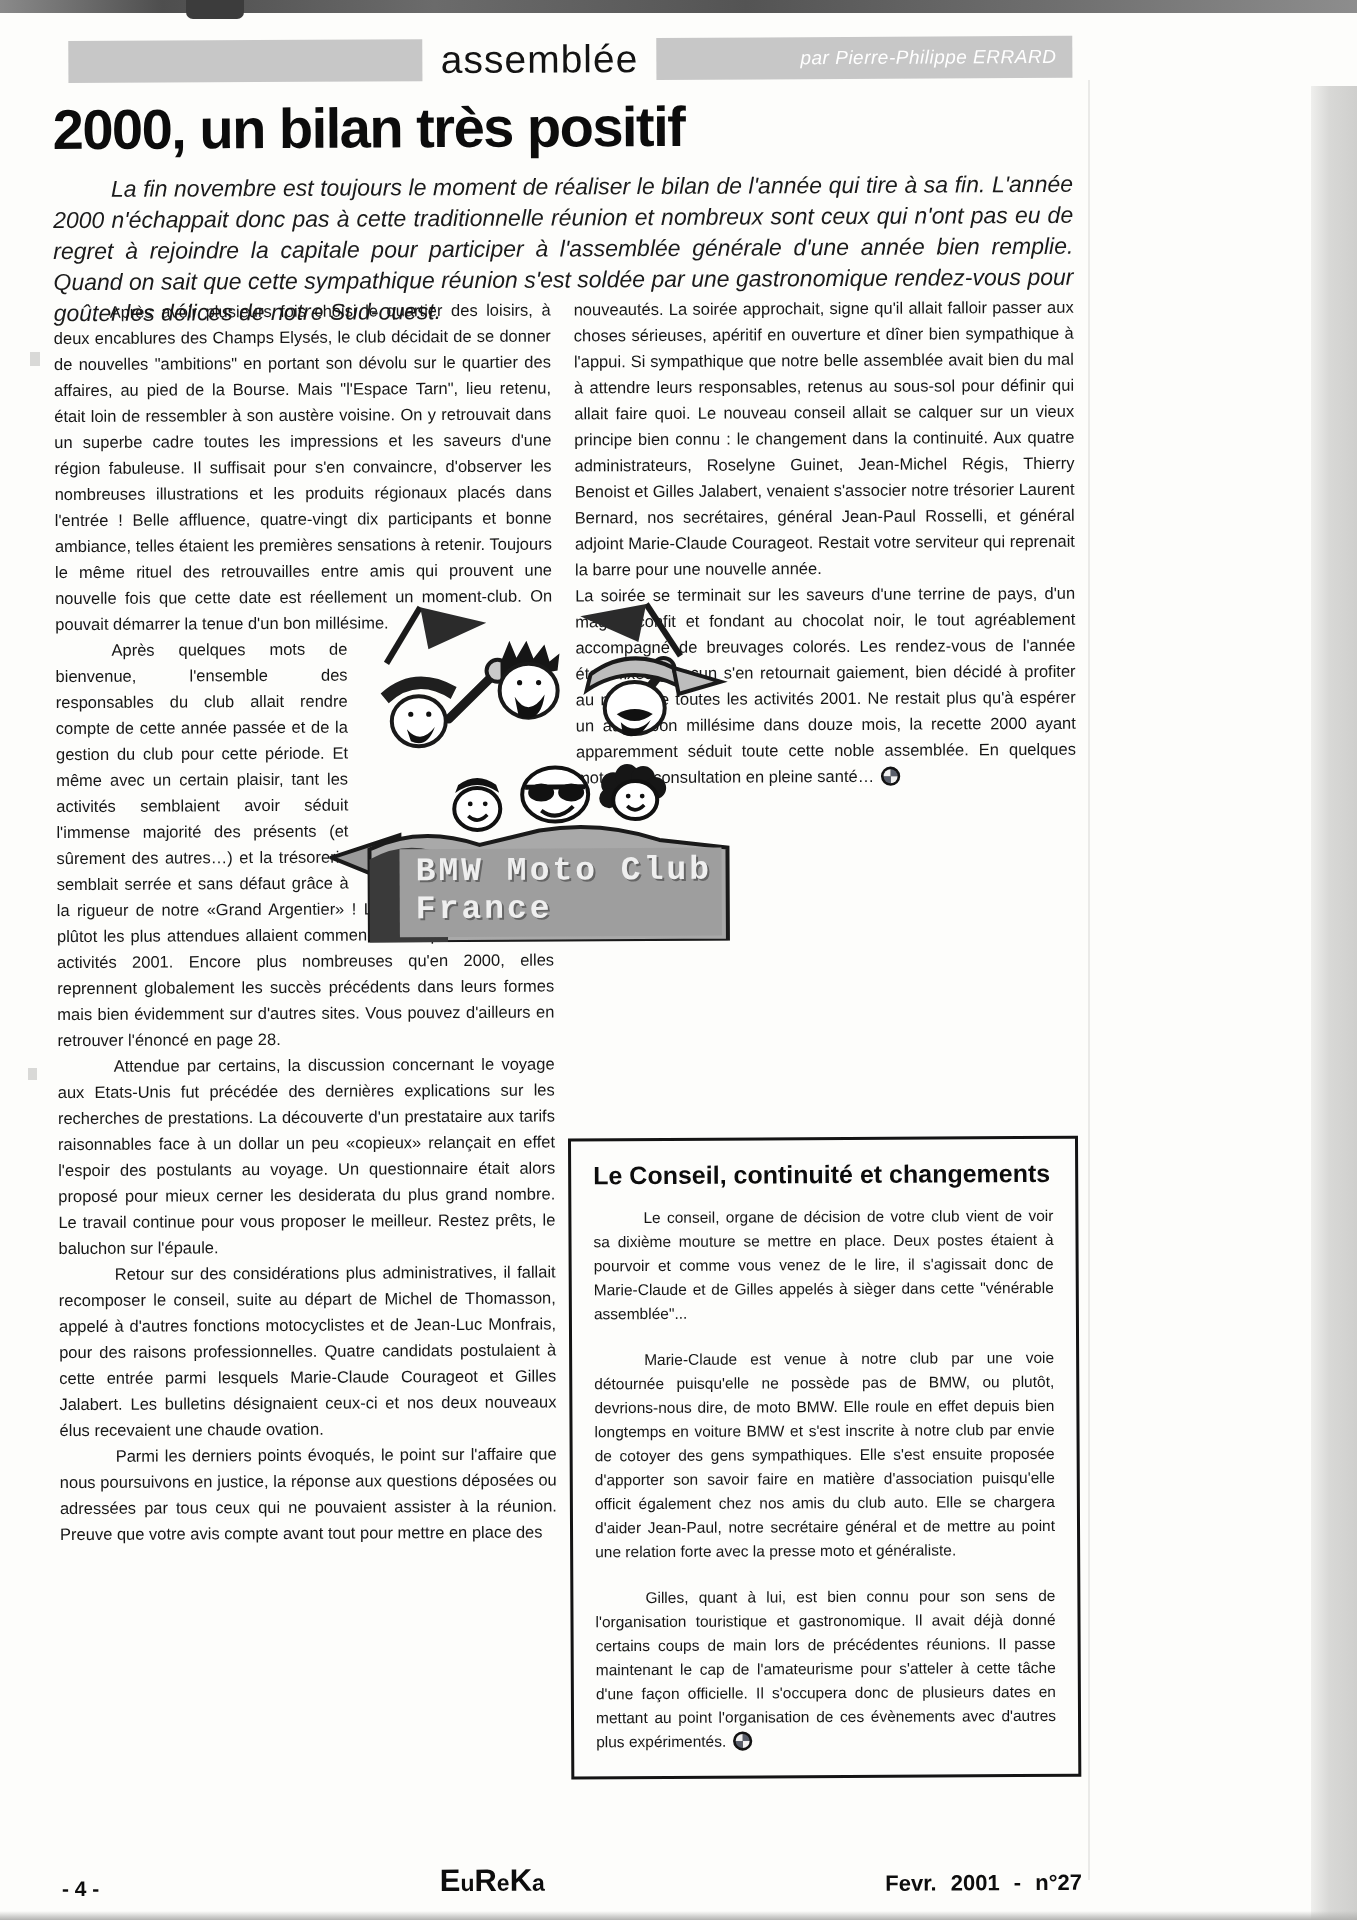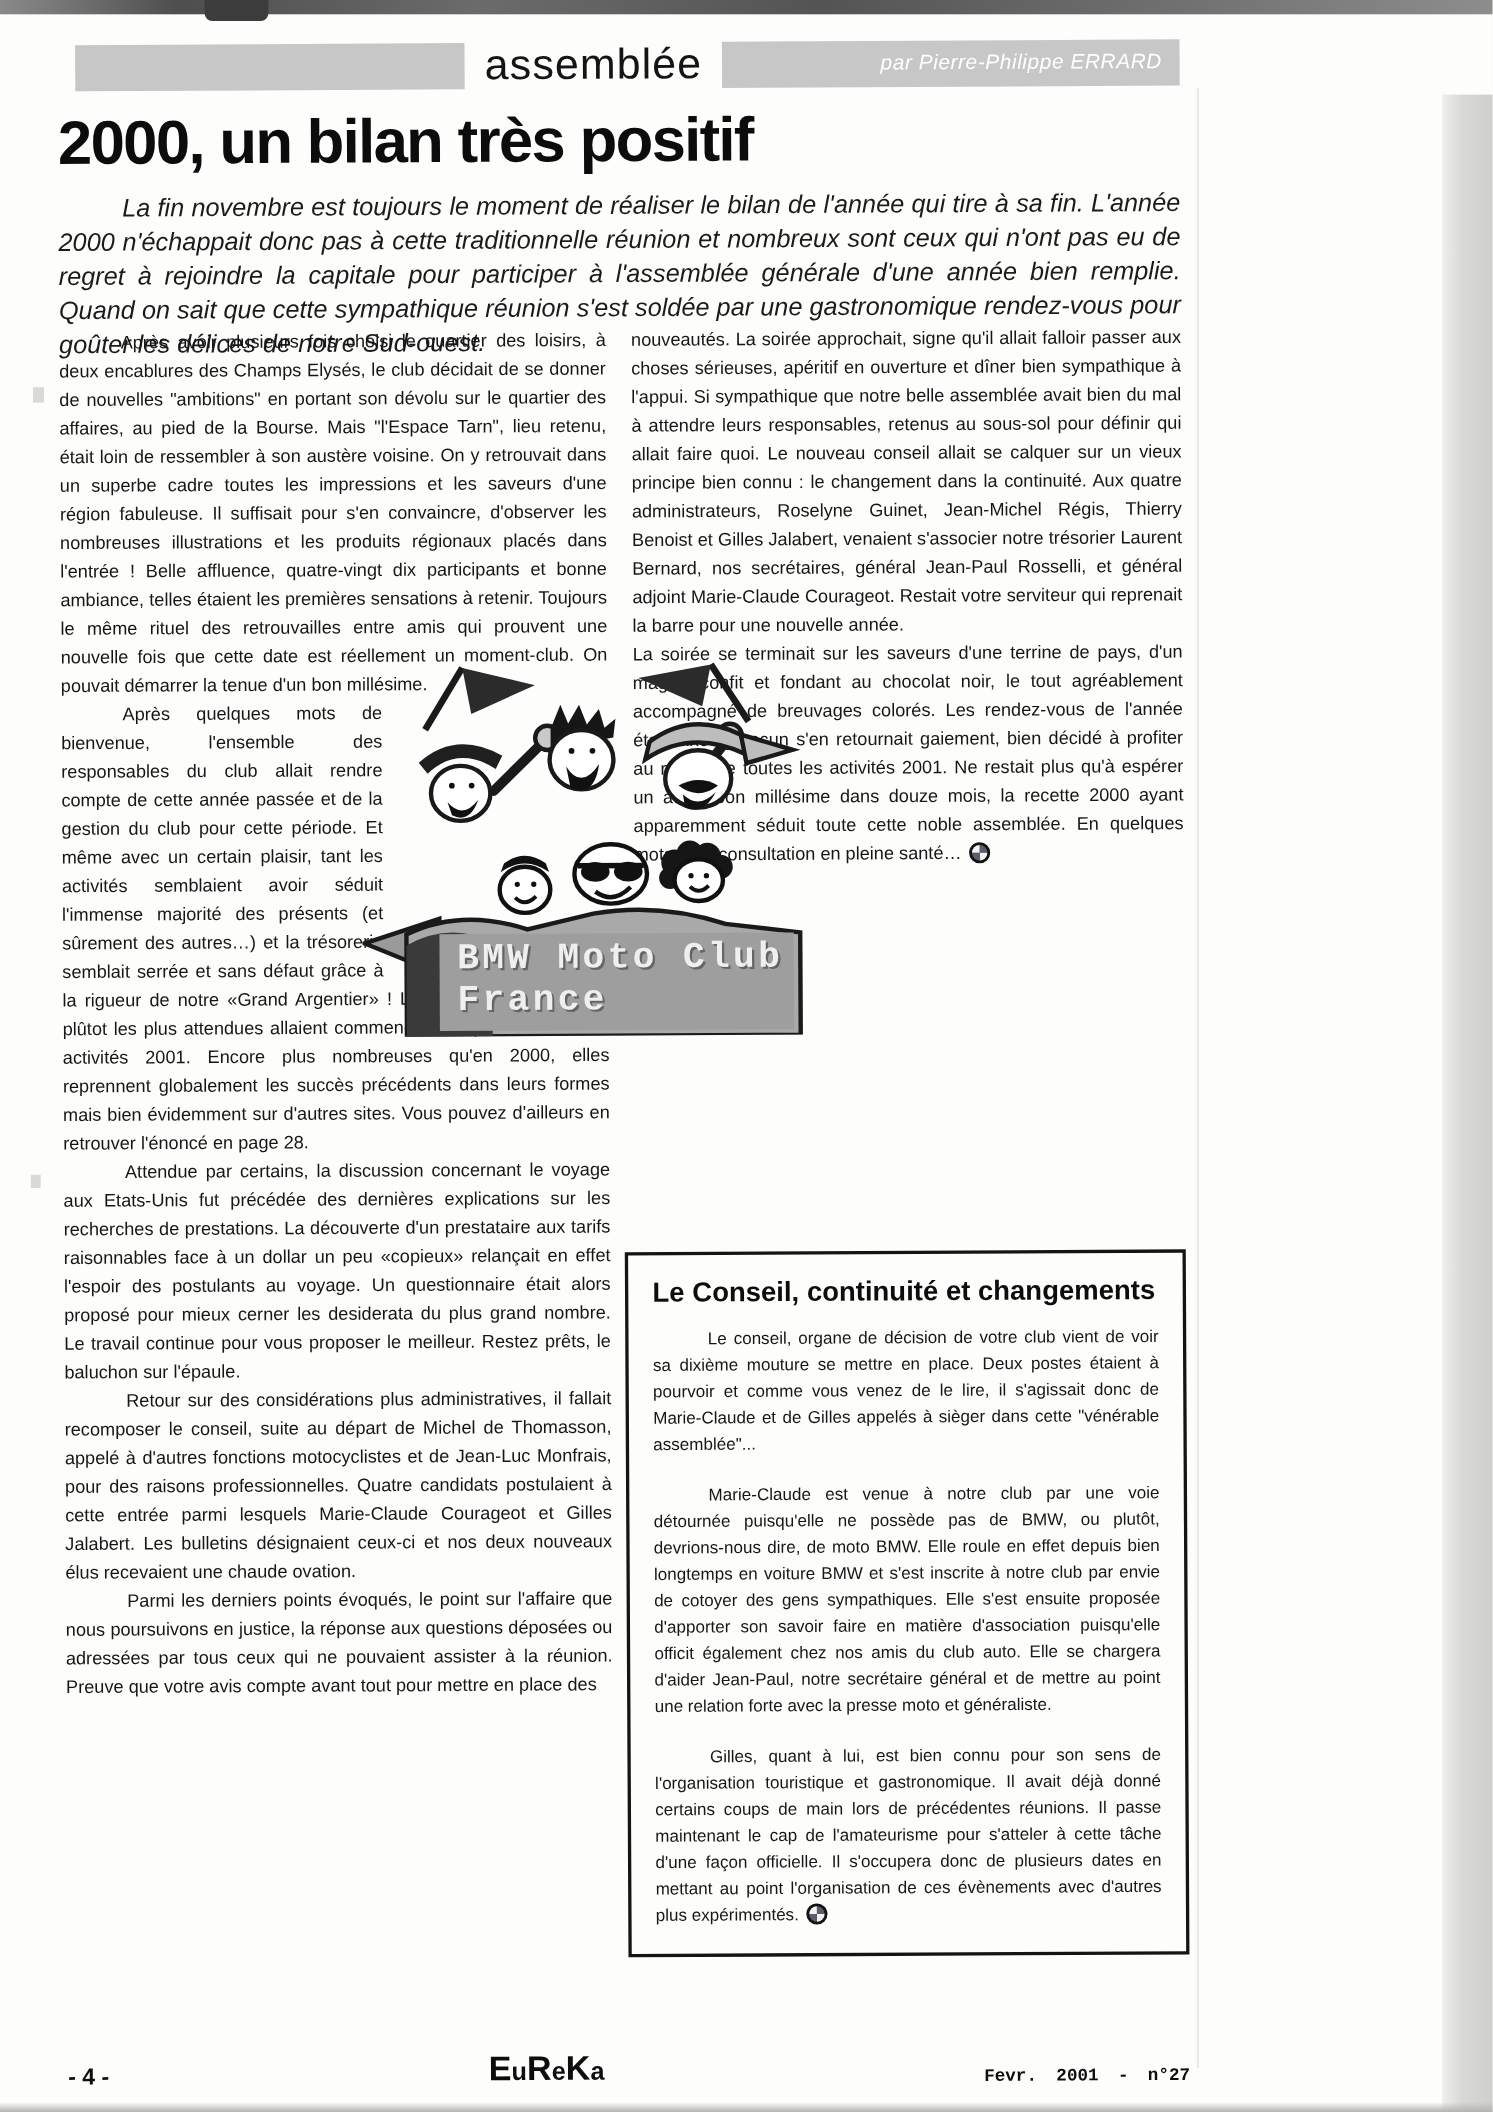--- a/index.html
+++ b/index.html
@@ -56,21 +56,21 @@
     border:3px solid #141414;padding:18px 22px 22px;z-index:3;}
   .box-title{font-size:25px;font-weight:bold;margin:2px 0 16px 0;color:#0d0d0d;}
   .box p{font-size:15.5px;line-height:24px;text-align:justify;text-indent:50px;margin:0;color:#161616;}
   .box p + p{margin-top:22px;}
   
   .footer{position:absolute;top:1824px;left:0;width:1020px;display:flex;align-items:flex-end;
     font-weight:bold;color:#0d0d0d;}
   .page-num{font-size:21px;}
   .logo{flex:1;text-align:center;letter-spacing:0;}
   .logo .big{font-size:31px;} .logo .small{font-size:23px;}
-  .issue{font-size:16px;word-spacing:8px;white-space:nowrap;font-family:Liberation Mono, monospace;}
+  .issue{font-size:22px;word-spacing:8px;white-space:nowrap;}
   
   .roundel{display:inline-block;vertical-align:-5px;margin-left:6px;}
 </style>
 </head>
 <body>
 
 <div class="page"></div>
 <div class="edge-top"></div>
 <div class="edge-top-mark"></div>
 <div class="edge-right"></div>

